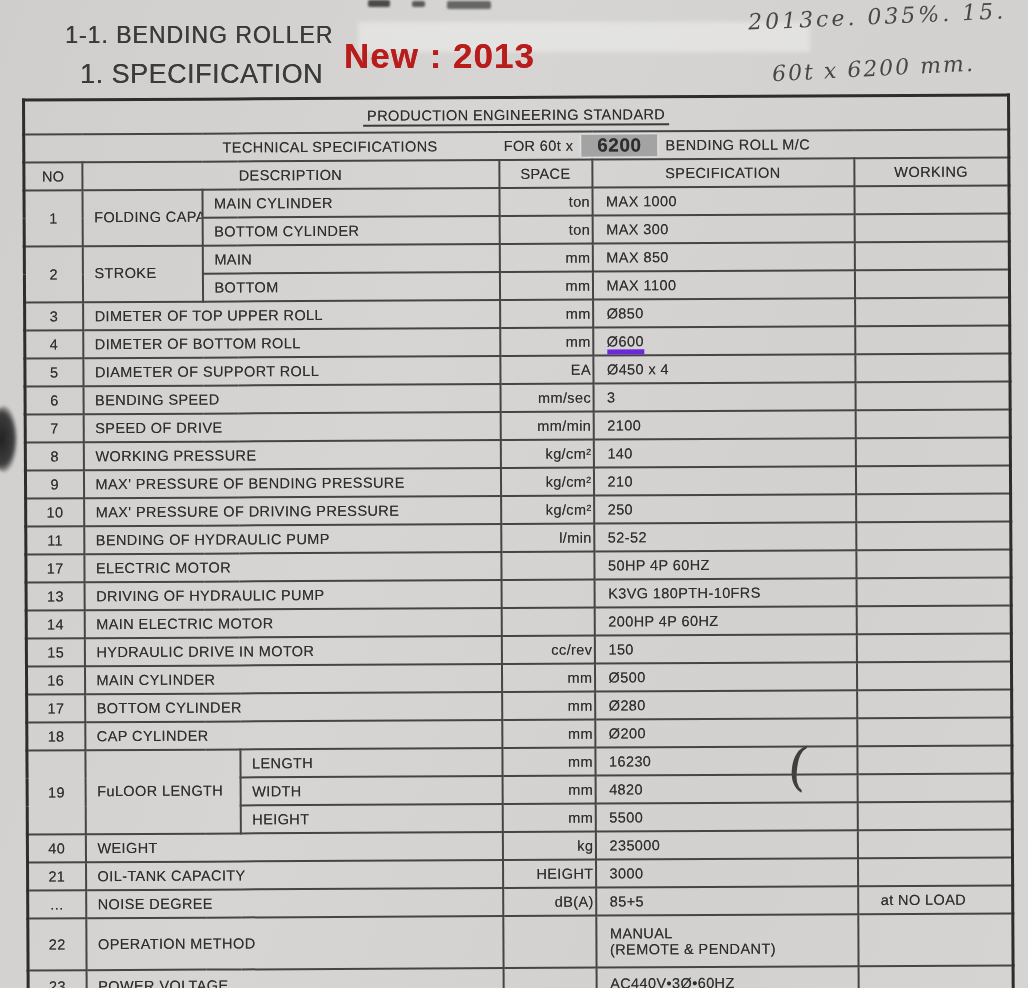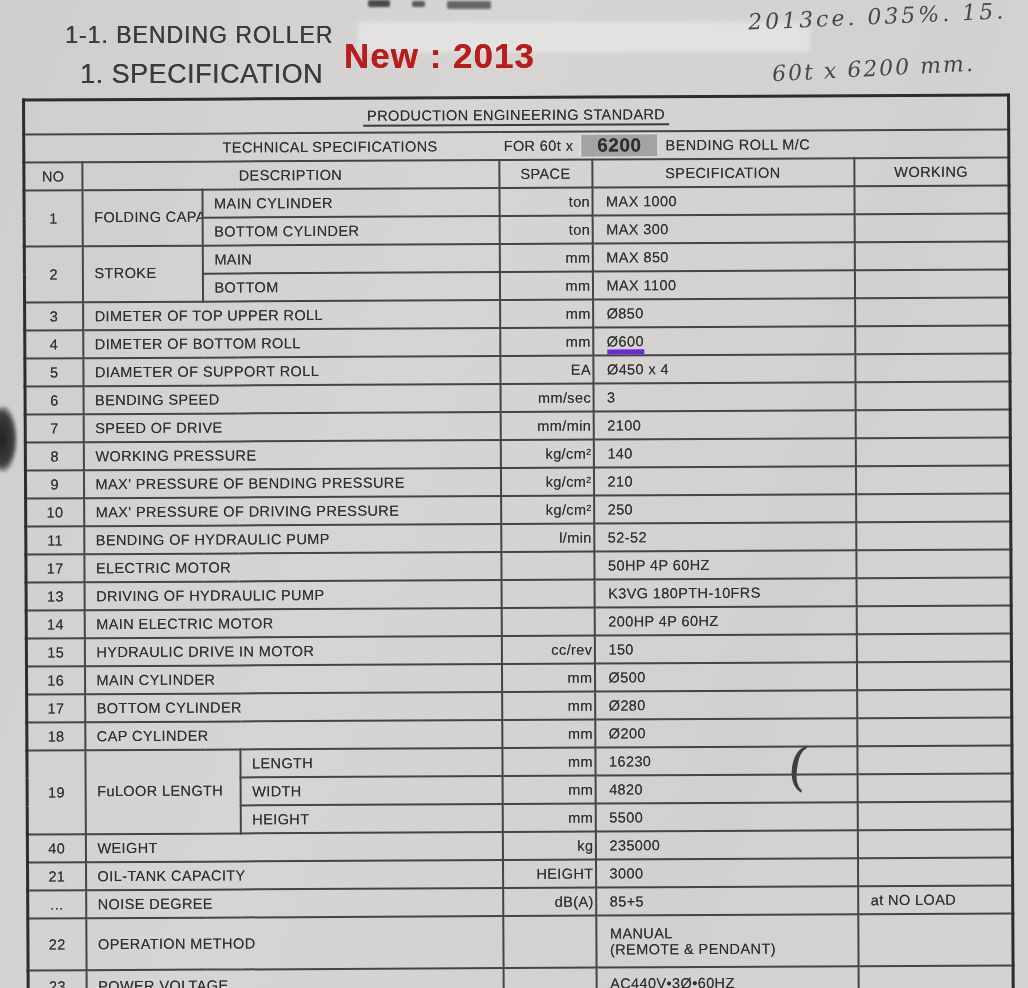--- a/index.html
+++ b/index.html
@@ -49,21 +49,21 @@
   .c-sub{font-size:17px;letter-spacing:.6px;}
   .sub-flex{display:flex;justify-content:center;align-items:center;gap:34px;}
   .boxed{background:#a3a3a3;font-weight:bold;font-size:19px;padding:0 16px;letter-spacing:.5px;
     box-shadow:0 0 3px rgba(255,255,255,.9);}
   .c-colhead{text-align:center;font-size:14px;letter-spacing:.6px;}
   .c-no{text-align:center;}
   .c-desc,.c-group{padding-left:11px;}
   .c-group{white-space:normal;line-height:1.35;}
   .c-unit{padding-left:9px;font-size:14px;text-align:right;}
   .c-spec{padding-left:13px;}
-  .c-rem{padding-left:12px;font-size:14.5px;}
+  .c-rem{padding-left:22px;font-size:14.5px;}
   .u-line{border-bottom:6px solid #6d28d9;padding-bottom:0;}
   .spec2{display:block;}
   .dots{color:#6d6d6d;letter-spacing:1px;}
 </style>
 </head>
 <body>
 
 <div class="light-patch"></div>
 <div class="h1">1-1. BENDING ROLLER</div>
 <div class="h2">1. SPECIFICATION</div>

